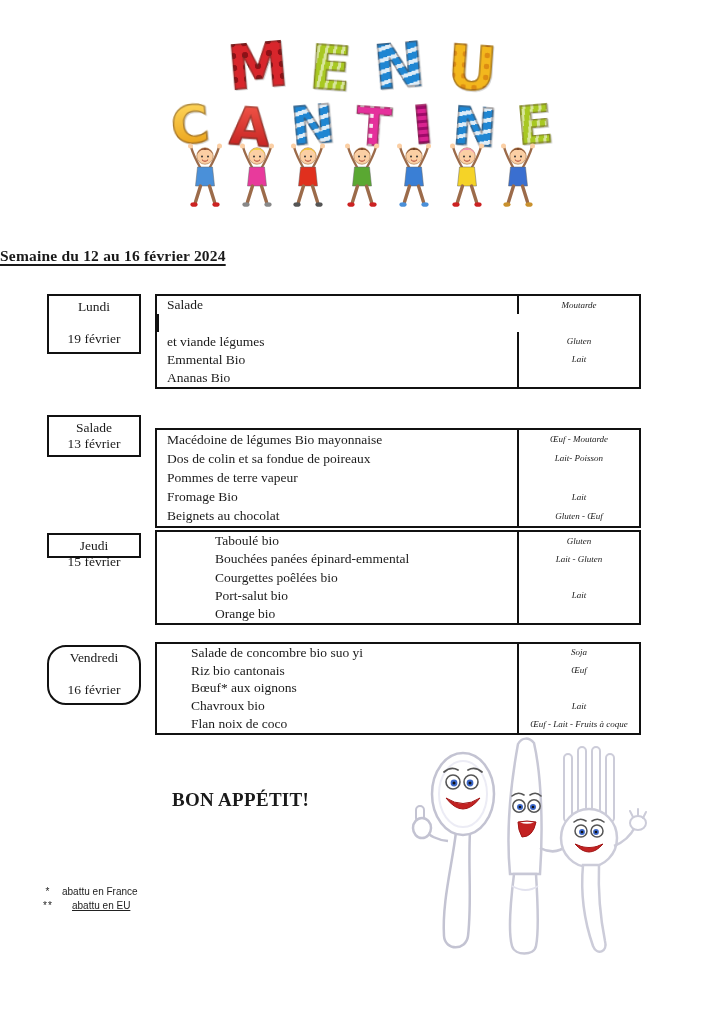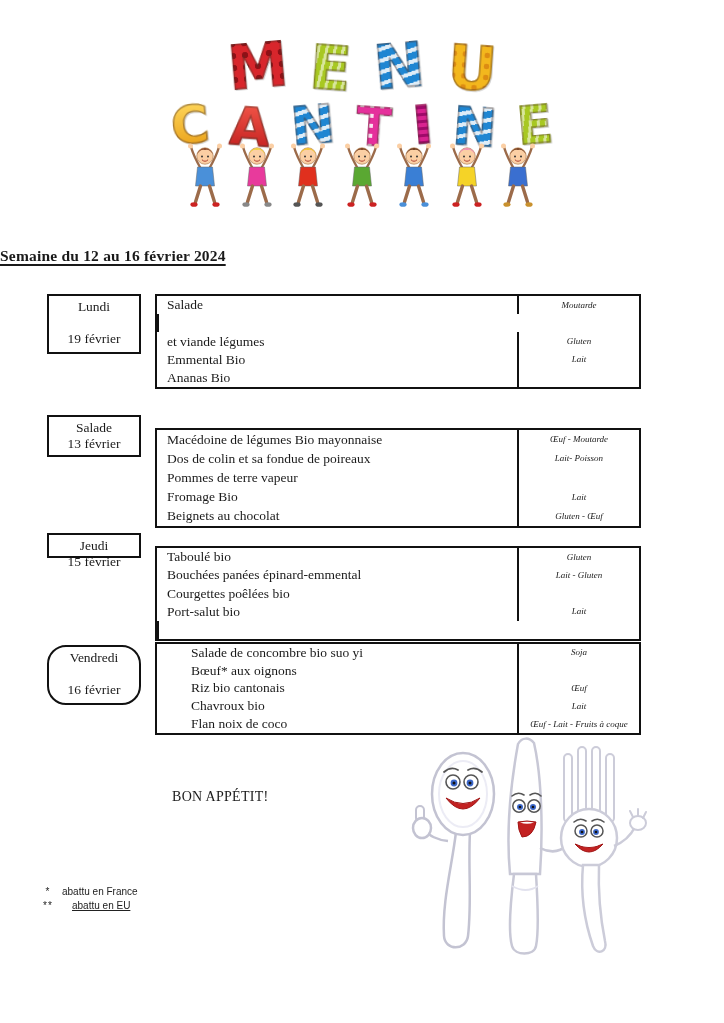--- a/index.html
+++ b/index.html
@@ -67,36 +67,36 @@
   .sec-1 .day-box { top:0;  height:60px; }
   .sec-2 .day-box { top:3px; height:42px; }
   .sec-3 .day-box { top:3px; height:25px; }
   .sec-4 .day-box { top:3px; height:60px;border-radius:19px; }
   .menu-box {
     position:absolute; left:155px; width:486px; box-sizing:border-box;
     border:2px solid #111; display:flex; flex-direction:column; background:#fff;
   }
   .sec-1 .menu-box { top:0; height:95px; }
   .sec-2 .menu-box { top:0; height:100px;margin-top:16px; }
-  .sec-3 .menu-box { top:16px; height:95px; }
+  .sec-3 .menu-box { top:0; height:95px;padding-left:48px; }
   .sec-4 .menu-box { top:0; height:93px;padding-left:24px; }
   .menu-row { flex:1; display:flex; align-items:center; min-height:0; }
   .item-cell {
     flex:1; padding-left:10px; font-size:13.5px; white-space:nowrap; overflow:hidden;
   }
   .allergen-cell {
     width:122px; box-sizing:border-box; align-self:stretch;
     border-left:2px solid #111; display:flex; align-items:center; justify-content:center;
     font-size:9px; font-style:italic; text-align:center; line-height:1;
   }
 
   
   .bon-appetit {
     position:absolute; left:172px; top:789px;
-    font-size:14px; font-weight:normal; letter-spacing:.3px;
+    font-size:19px; font-weight:bold; letter-spacing:.3px;
   }
   .cutlery-svg { position:absolute; left:400px; top:736px; }
   .footnotes {
     position:absolute; left:34px; top:885px;
     font-family:"Liberation Sans","DejaVu Sans",sans-serif; font-size:10px; color:#222;
   }
   .fn-row { display:flex; line-height:14px; }
   .fn-marker { display:inline-block; width:28px; text-align:center; letter-spacing:1px; }
   .fn-row.second .fn-text { margin-left:10px;text-decoration:underline; }
 </style>
@@ -226,42 +226,43 @@
       </div>
       <div class="menu-row">
         <div class="item-cell">Courgettes poêlées bio</div>
         <div class="allergen-cell"></div>
       </div>
       <div class="menu-row">
         <div class="item-cell">Port-salut bio</div>
         <div class="allergen-cell">Lait</div>
       </div>
       <div class="menu-row">
+        <div class="item-cell">Orange bio</div>
         <div class="allergen-cell"></div>
       </div>
     </div>
   </div>
 
   <div class="menu-section sec-4">
     <div class="day-box">
       <div>Vendredi</div>
       <div>16 février</div>
     </div>
     <div class="menu-box">
       <div class="menu-row">
         <div class="item-cell">Salade de concombre bio suo yi</div>
         <div class="allergen-cell">Soja</div>
       </div>
       <div class="menu-row">
-        <div class="item-cell">Bœuf* aux oignons</div>
-        <div class="allergen-cell"></div>
-      </div>
-      <div class="menu-row">
         <div class="item-cell">Riz bio cantonais</div>
         <div class="allergen-cell">Œuf</div>
+      </div>
+      <div class="menu-row">
+        <div class="item-cell">Bœuf* aux oignons</div>
+        <div class="allergen-cell"></div>
       </div>
       <div class="menu-row">
         <div class="item-cell">Chavroux bio</div>
         <div class="allergen-cell">Lait</div>
       </div>
       <div class="menu-row">
         <div class="item-cell">Flan noix de coco</div>
         <div class="allergen-cell">Œuf - Lait - Fruits à coque</div>
       </div>
     </div>

